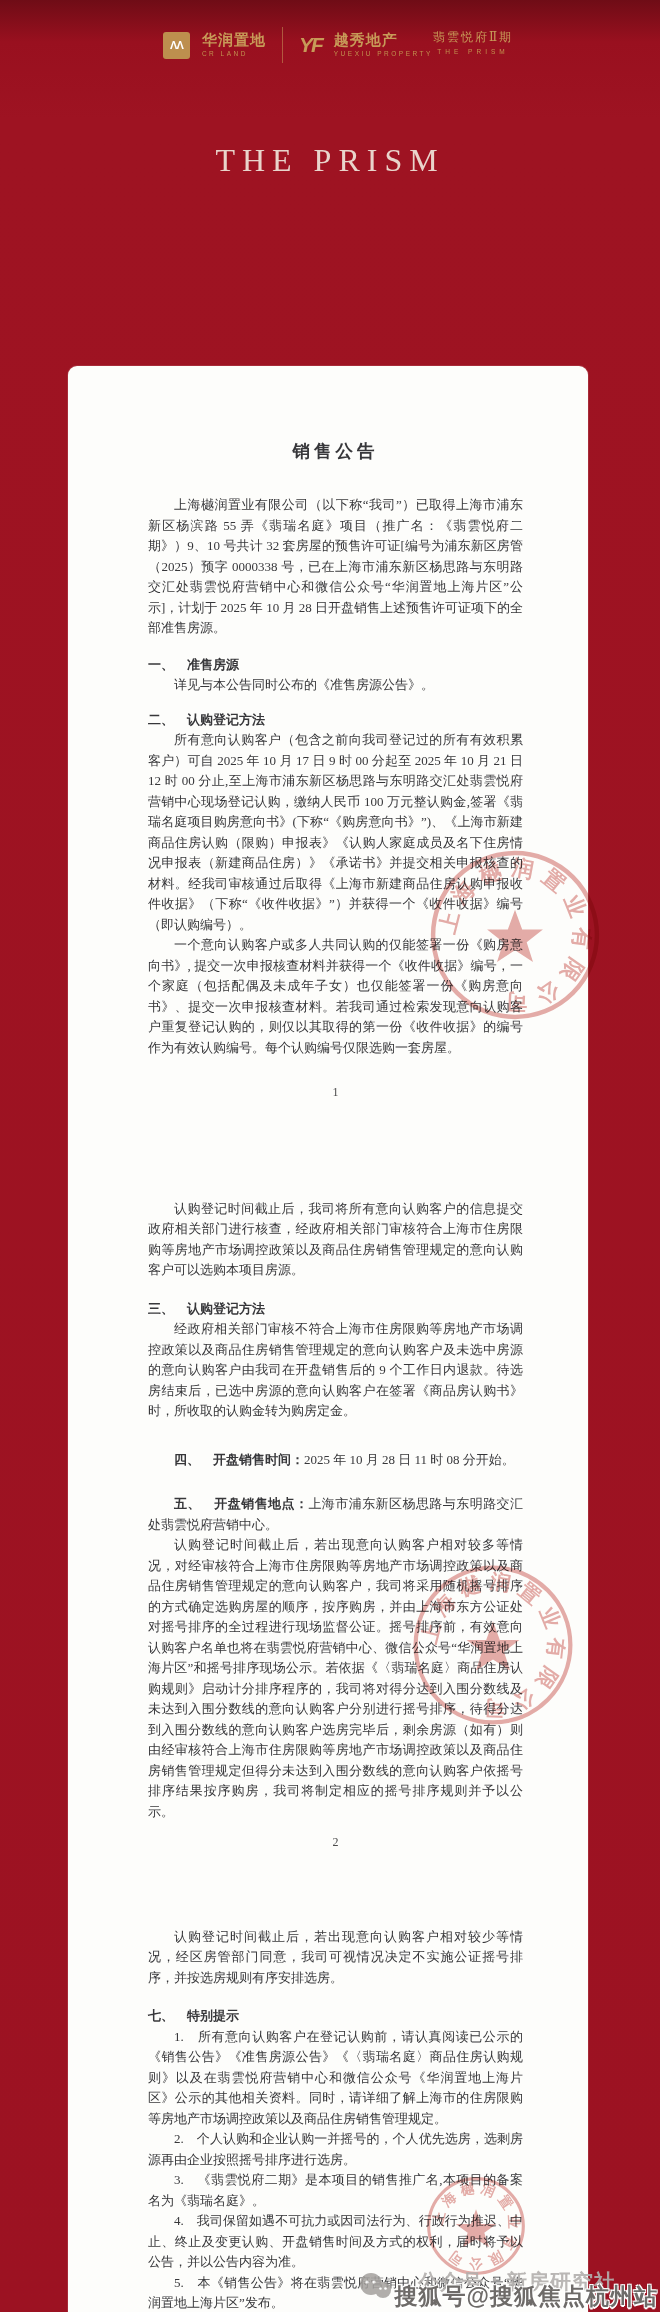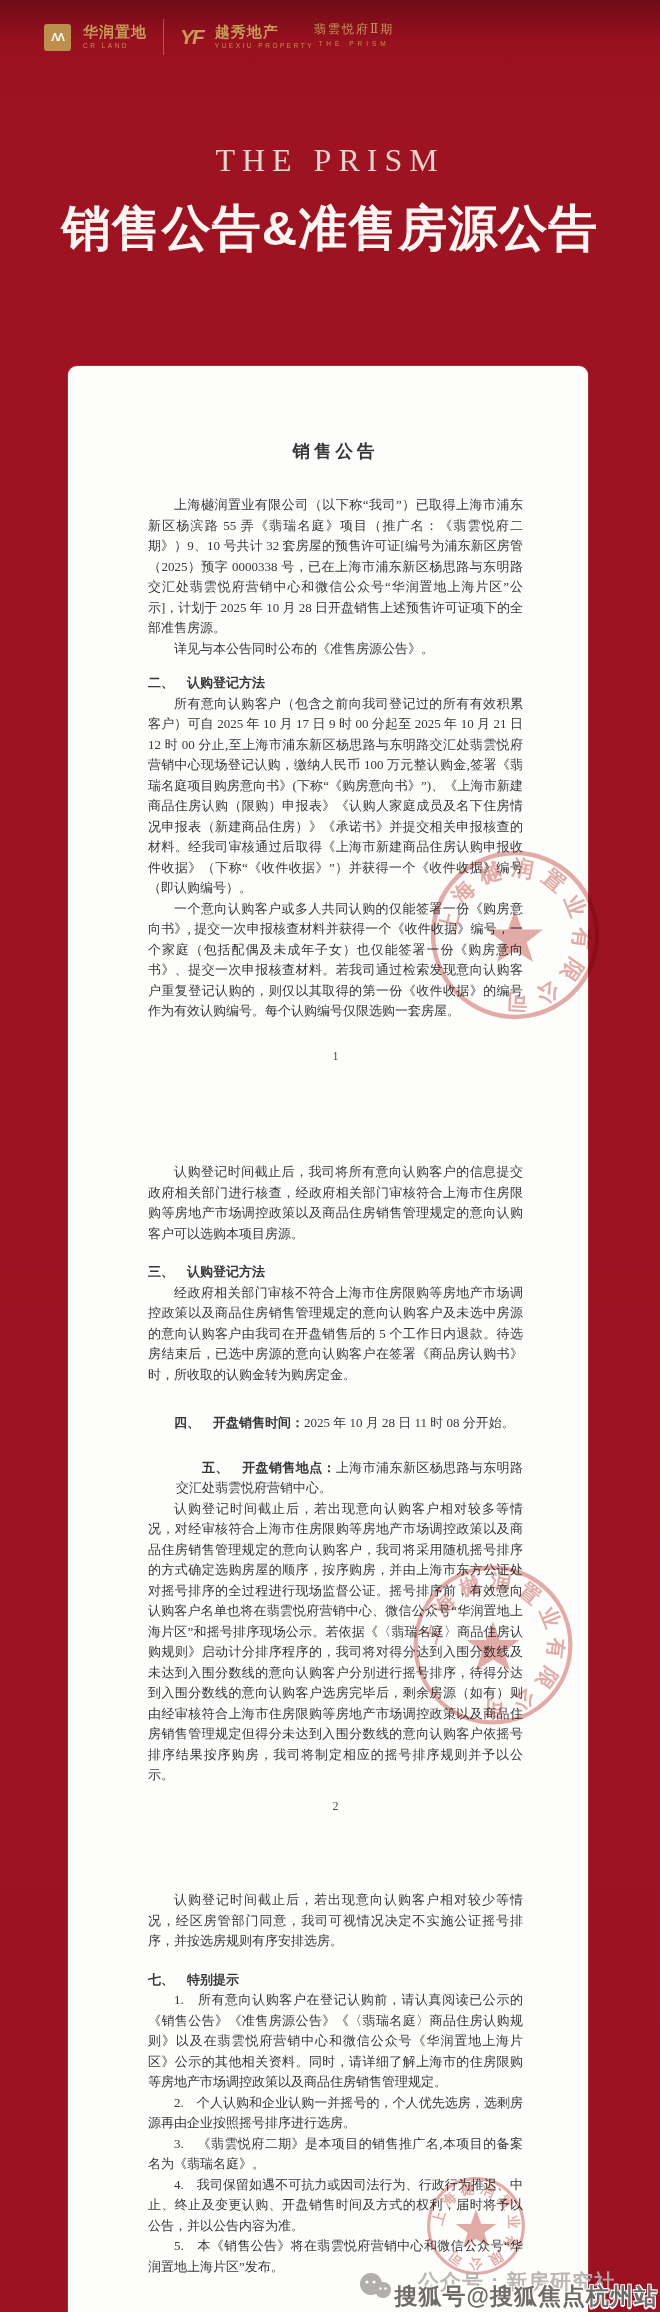--- a/index.html
+++ b/index.html
@@ -2,21 +2,21 @@
 <html><head>
 <meta charset="utf-8">
 <style>
   html,body{margin:0;padding:0;background:#5a0810;}
   #canvas{
     position:relative;width:660px;height:2312px;margin:0 auto;overflow:hidden;
     background:linear-gradient(180deg,#6f0c16 0px,#99101f 42px,#9e1322 120px,#9c1222 100%);
     font-family:"Liberation Sans","DejaVu Sans",sans-serif;
   }
   
-  .top-bar{position:absolute;top:19px;left:44px;right:28px;display:flex;justify-content:flex-start;align-items:flex-start;}
+  .top-bar{position:absolute;top:27px;left:44px;right:28px;display:flex;justify-content:center;align-items:flex-start;}
   .logo-group{display:flex;align-items:center;gap:12px;color:#c79a58;}
   .logo-sq{width:27px;height:27px;background:#bd8f4e;border-radius:3px;display:flex;align-items:center;justify-content:center;color:#fff;font-size:11px;font-weight:700;letter-spacing:-1px;}
   .logo-txt{display:flex;flex-direction:column;line-height:1;}
   .logo-cn{font-size:15px;font-weight:700;letter-spacing:1px;}
   .logo-en{font-size:6.5px;letter-spacing:2.5px;margin-top:4px;color:#c2934f;}
   .logo-div{width:1px;height:36px;background:rgba(200,150,90,.55);margin:0 4px;}
   .yf-mark{font-size:21px;font-weight:700;font-style:italic;letter-spacing:-2px;color:#c79a58;}
   .brand-right{text-align:center;color:#c79a58;line-height:1;margin-top:4px;}
   .brand-right .cn{font-size:12px;letter-spacing:2px;font-family:"Liberation Serif","DejaVu Serif",serif;}
   .brand-right .en{font-size:6.5px;letter-spacing:4px;margin-top:6px;color:#c2934f;}
@@ -32,21 +32,21 @@
     border-radius:9px 9px 0 0;box-shadow:0 0 0 1px rgba(255,255,255,.10);}
   .doc{padding:74px 65px 0 80px;color:#37373a;font-family:"Liberation Serif","DejaVu Serif",serif;
     font-size:13px;line-height:20.5px;}
   .doc-title{text-align:center;font-size:17.5px;font-weight:700;letter-spacing:4px;line-height:22px;margin:0 0 33px 0;}
   .p{margin:0;text-indent:2em;text-align:justify;}
   .h{margin:14px 0 0 0;font-weight:700;}
   .h-inline{font-weight:700;}
   .pagenum{text-align:center;font-size:12px;color:#4a4a4a;}
   .pn1{margin:24px 0 96px 0;}
   .pn2{margin:10px 0 74px 0;}
-  .mt16{margin-top:16px;} .mt14{margin-top:14px;} .mt18{margin-top:18px;} .mt24{margin-top:24px;margin-left:28px;} .mt28{margin-top:28px;}
+  .mt16{margin-top:16px;} .mt14{margin-top:14px;} .mt18{margin-top:18px;} .mt24{margin-top:24px;} .mt28{margin-top:28px;}
   
   .stamp{position:absolute;mix-blend-mode:multiply;opacity:.55;pointer-events:none;}
   #stamp1{left:425px;top:845px;width:180px;height:180px;}
   #stamp2{left:408px;top:1560px;width:170px;height:170px;}
   #stamp3{left:424px;top:2174px;width:104px;height:104px;}
   
   .wm-gray{position:absolute;right:44px;bottom:16px;color:#b3b0ae;font-size:21px;letter-spacing:1px;
     font-weight:700;opacity:.9;}
   .wm-wechat{position:absolute;right:268px;bottom:10px;width:34px;height:30px;opacity:.85;}
   .wm-sohu{position:absolute;right:2px;bottom:0px;color:#6e6b69;font-size:23px;font-weight:700;letter-spacing:1px;
@@ -71,37 +71,37 @@
         <span class="logo-en">YUEXIU PROPERTY</span>
       </div>
     </div>
     <div class="brand-right">
       <div class="cn">翡雲悦府Ⅱ期</div>
       <div class="en">THE PRISM</div>
     </div>
   </div>
 
   <div class="hero-brand">THE PRISM</div>
-  <div class="hero-title">销售公告&amp;准售房源公告</div>
 
   <div class="panel">
     <div class="doc">
       <h1 class="doc-title">销售公告</h1>
 
       <p class="p">上海樾润置业有限公司（以下称“我司”）已取得上海市浦东新区杨滨路 55 弄《翡瑞名庭》项目（推广名：《翡雲悦府二期》）9、10 号共计 32 套房屋的预售许可证[编号为浦东新区房管（2025）预字 0000338 号，已在上海市浦东新区杨思路与东明路交汇处翡雲悦府营销中心和微信公众号“华润置地上海片区”公示]，计划于 2025 年 10 月 28 日开盘销售上述预售许可证项下的全部准售房源。</p>
+      <p class="h mt16">一、　准售房源</p>
       <p class="p">详见与本公告同时公布的《准售房源公告》。</p>
       <p class="h mt14">二、　认购登记方法</p>
       <p class="p">所有意向认购客户（包含之前向我司登记过的所有有效积累客户）可自 2025 年 10 月 17 日 9 时 00 分起至 2025 年 10 月 21 日 12 时 00 分止,至上海市浦东新区杨思路与东明路交汇处翡雲悦府营销中心现场登记认购，缴纳人民币 100 万元整认购金,签署《翡瑞名庭项目购房意向书》(下称“《购房意向书》”)、《上海市新建商品住房认购（限购）申报表》《认购人家庭成员及名下住房情况申报表（新建商品住房）》《承诺书》并提交相关申报核查的材料。经我司审核通过后取得《上海市新建商品住房认购申报收件收据》（下称“《收件收据》”）并获得一个《收件收据》编号（即认购编号）。</p>
       <p class="p">一个意向认购客户或多人共同认购的仅能签署一份《购房意向书》, 提交一次申报核查材料并获得一个《收件收据》编号，一个家庭（包括配偶及未成年子女）也仅能签署一份《购房意向书》、提交一次申报核查材料。若我司通过检索发现意向认购客户重复登记认购的，则仅以其取得的第一份《收件收据》的编号作为有效认购编号。每个认购编号仅限选购一套房屋。</p>
 
       <div class="pagenum pn1">1</div>
 
       <p class="p">认购登记时间截止后，我司将所有意向认购客户的信息提交政府相关部门进行核查，经政府相关部门审核符合上海市住房限购等房地产市场调控政策以及商品住房销售管理规定的意向认购客户可以选购本项目房源。</p>
       <p class="h mt18">三、　认购登记方法</p>
-      <p class="p">经政府相关部门审核不符合上海市住房限购等房地产市场调控政策以及商品住房销售管理规定的意向认购客户及未选中房源的意向认购客户由我司在开盘销售后的 5 个工作日内退款。待选房结束后，已选中房源的意向认购客户在签署《商品房认购书》时，所收取的认购金转为购房定金。</p>
+      <p class="p">经政府相关部门审核不符合上海市住房限购等房地产市场调控政策以及商品住房销售管理规定的意向认购客户及未选中房源的意向认购客户由我司在开盘销售后的 9 个工作日内退款。待选房结束后，已选中房源的意向认购客户在签署《商品房认购书》时，所收取的认购金转为购房定金。</p>
 
       <p class="p mt28"><span class="h-inline">四、　开盘销售时间：</span><span>2025 年 10 月 28 日 11 时 08 分开始。</span></p>
       <p class="p mt24"><span class="h-inline">五、　开盘销售地点：</span><span>上海市浦东新区杨思路与东明路交汇处翡雲悦府营销中心。</span></p>
 
       <p class="p">认购登记时间截止后，若出现意向认购客户相对较多等情况，对经审核符合上海市住房限购等房地产市场调控政策以及商品住房销售管理规定的意向认购客户，我司将采用随机摇号排序的方式确定选购房屋的顺序，按序购房，并由上海市东方公证处对摇号排序的全过程进行现场监督公证。摇号排序前，有效意向认购客户名单也将在翡雲悦府营销中心、微信公众号“华润置地上海片区”和摇号排序现场公示。若依据《〈翡瑞名庭〉商品住房认购规则》启动计分排序程序的，我司将对得分达到入围分数线及未达到入围分数线的意向认购客户分别进行摇号排序，待得分达到入围分数线的意向认购客户选房完毕后，剩余房源（如有）则由经审核符合上海市住房限购等房地产市场调控政策以及商品住房销售管理规定但得分未达到入围分数线的意向认购客户依摇号排序结果按序购房，我司将制定相应的摇号排序规则并予以公示。</p>
 
       <div class="pagenum pn2">2</div>
 
       <p class="p">认购登记时间截止后，若出现意向认购客户相对较少等情况，经区房管部门同意，我司可视情况决定不实施公证摇号排序，并按选房规则有序安排选房。</p>
       <p class="h mt18">七、　特别提示</p>

